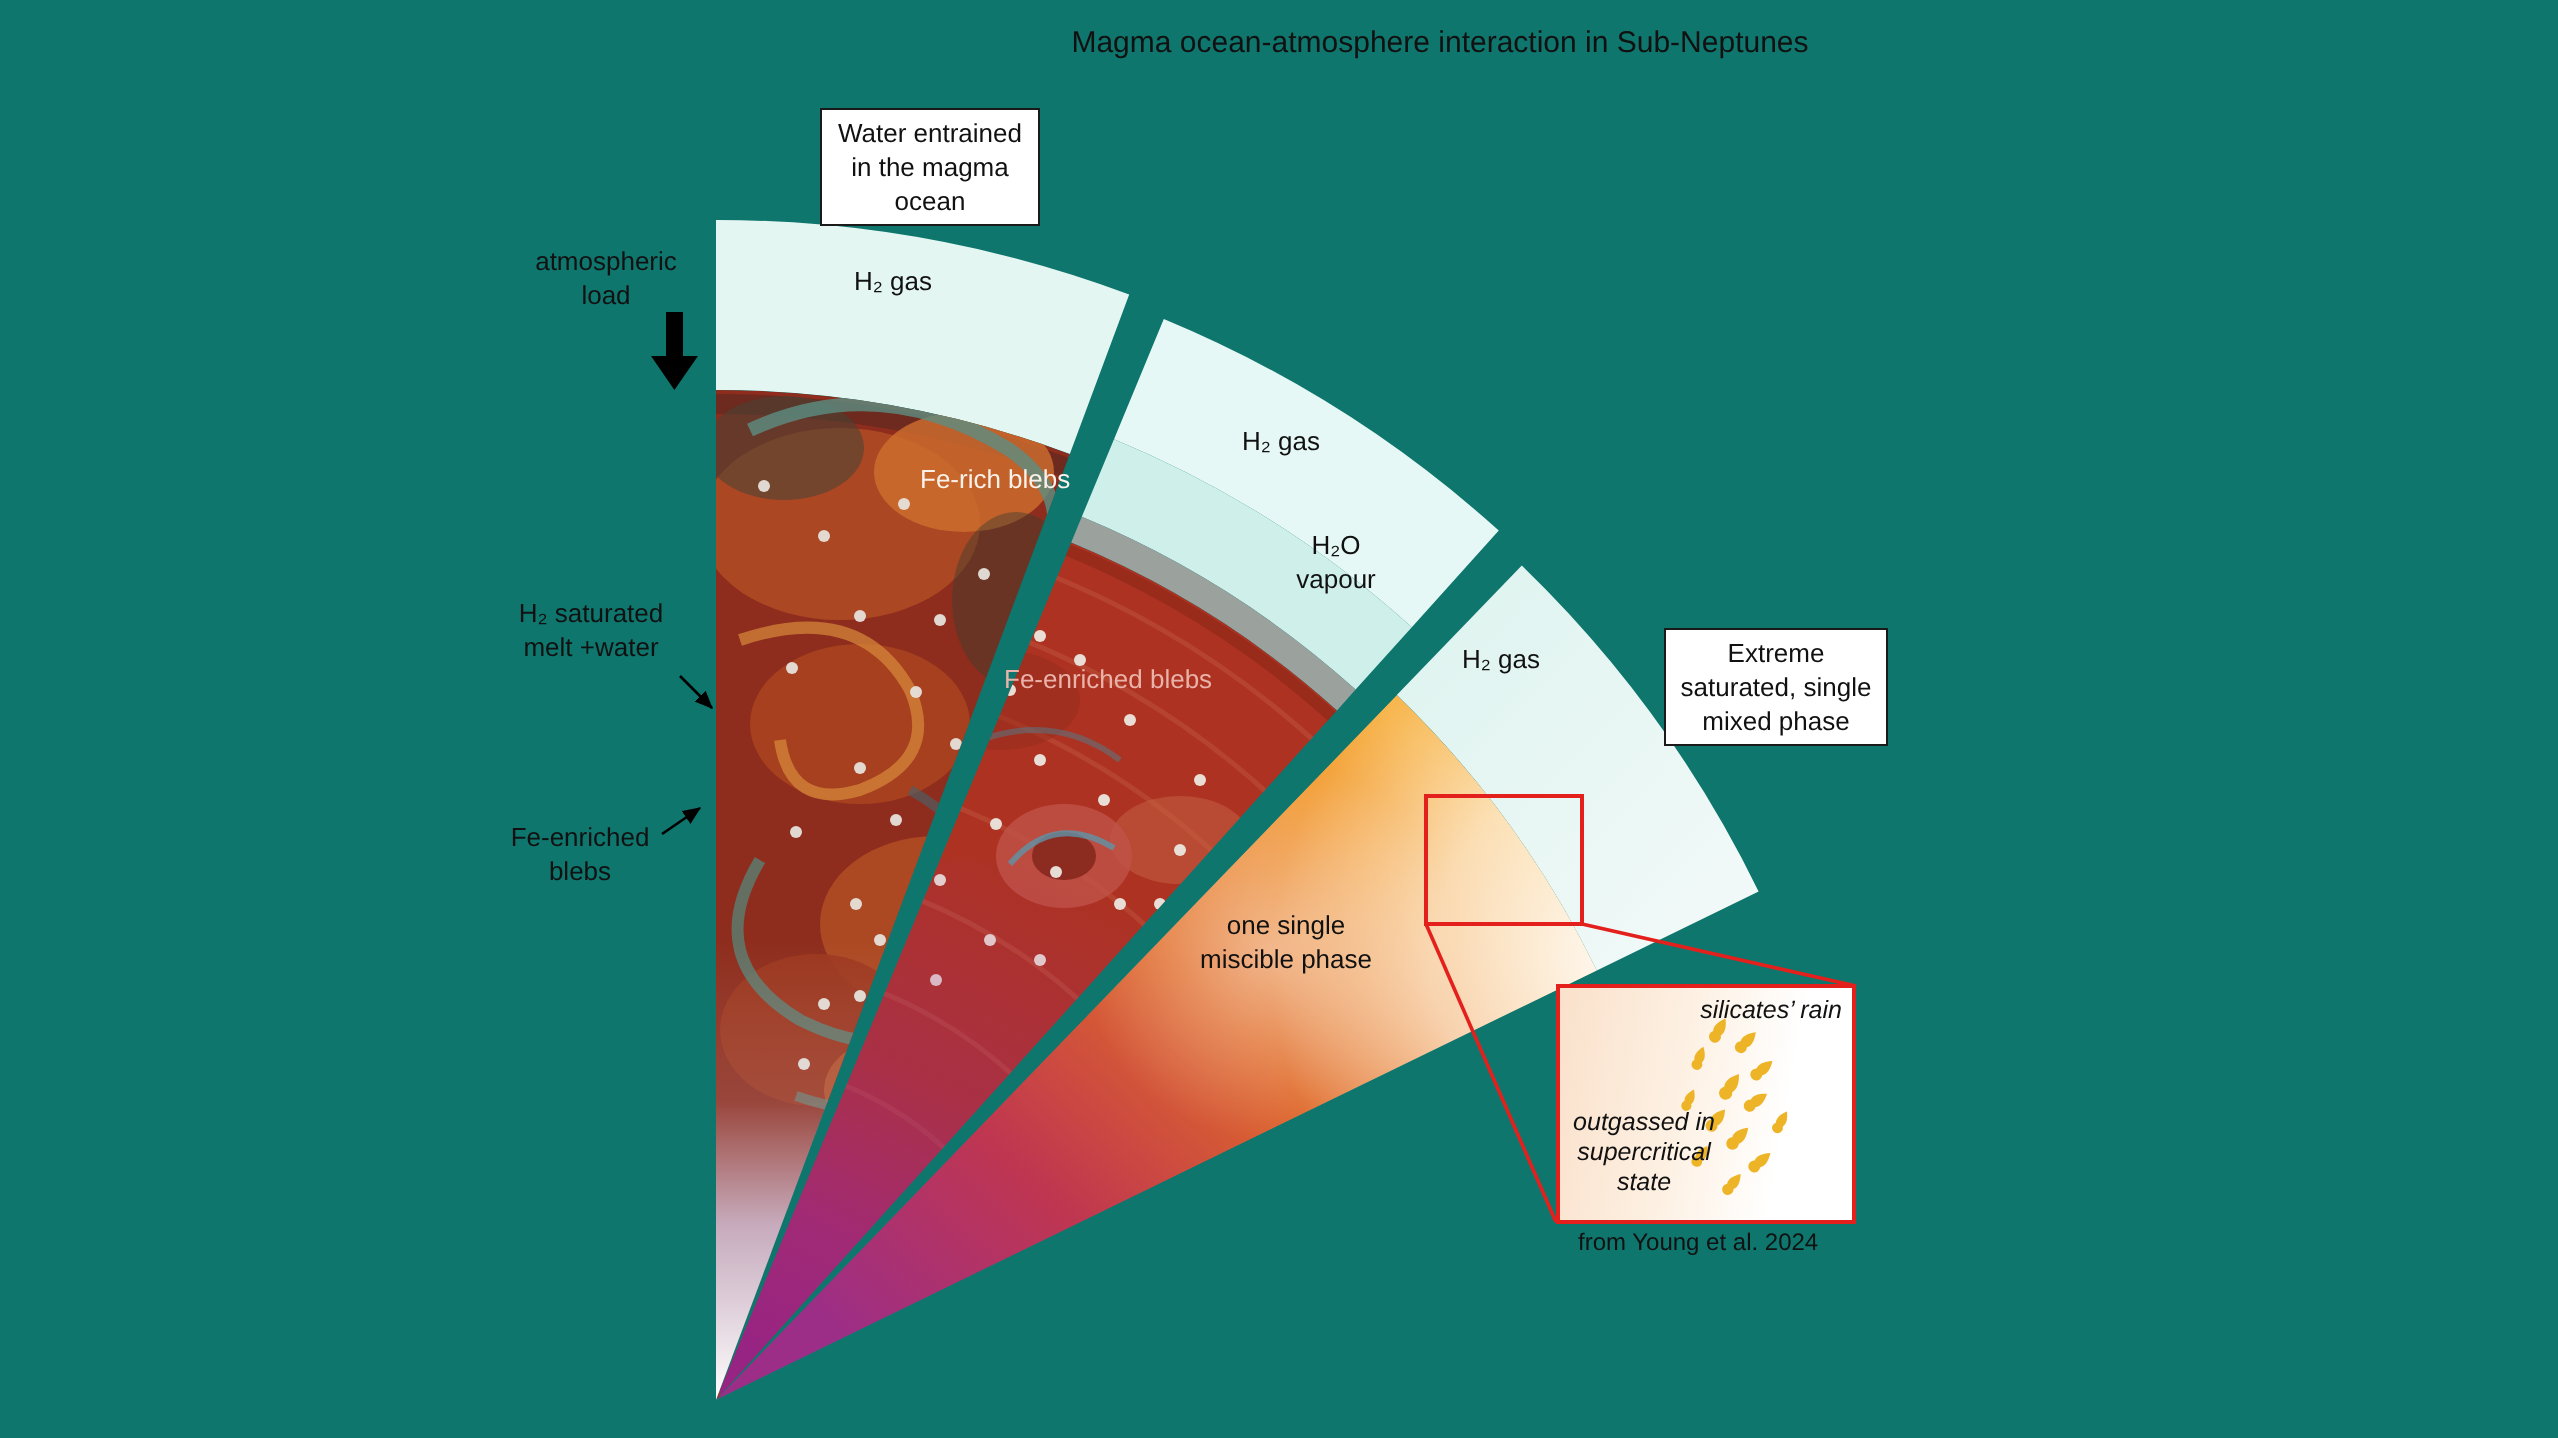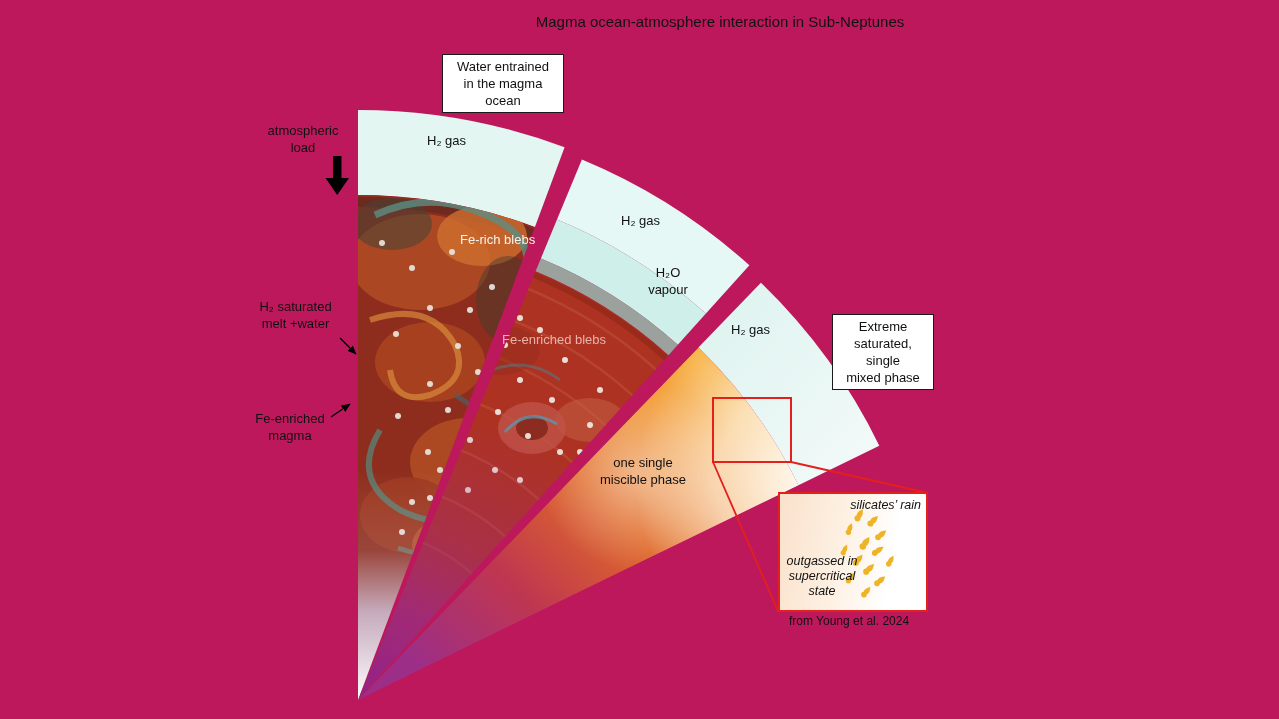--- a/index.html
+++ b/index.html
@@ -1,16 +1,16 @@
 <!DOCTYPE html>
 <html><head>
 <meta charset="utf-8">
 <style>
   html,body{margin:0;padding:0;background:#fff;}
-  .stage{position:relative;width:1279px;height:719px;background:#be185d;overflow:hidden;
+  .stage{position:relative;width:1279px;height:719px;background:#0f766e;overflow:hidden;
          font-family:"Liberation Sans", sans-serif;color:#111;}
   .stage svg.canvas{position:absolute;left:0;top:0;}
   .lbl{position:absolute;font-size:13px;line-height:17px;text-align:center;}
   .lbl1{position:absolute;font-size:13px;line-height:17px;white-space:nowrap;}
   .boxed{border:1px solid #1a1a1a;background:#fff;padding:3px 5px;box-sizing:border-box;}
   .title{font-size:15px;font-weight:normal;}
   .white-txt{color:#faf2ea;margin-left:36px;}
   .pink-txt{color:#eab3a9;}
   .inset{position:absolute;left:778px;top:492px;width:150px;height:120px;box-sizing:border-box;
          border:2px solid #e3201b;background:linear-gradient(100deg,#fae1cb 0%,#fdf0e2 40%,#ffffff 75%);font-style:italic;}
@@ -173,42 +173,42 @@
     <line x1="340" y1="338" x2="356" y2="354" stroke="#000" stroke-width="1.3" marker-end="url(#ah)"></line>
     <line x1="331" y1="417" x2="350" y2="404" stroke="#000" stroke-width="1.3" marker-end="url(#ah)"></line>
 
     <rect x="713" y="398" width="78" height="64" fill="none" stroke="#e3201b" stroke-width="2"></rect>
     <line x1="713" y1="462" x2="778" y2="611" stroke="#e3201b" stroke-width="1.8"></line>
     <line x1="791" y1="462" x2="928" y2="493" stroke="#e3201b" stroke-width="1.8"></line>
   </svg>
 
   <div class="lbl title" style="left:480px;top:13px;width:480px;">Magma ocean-atmosphere interaction in Sub-Neptunes</div>
 
-  <div class="lbl boxed" style="left:410px;top:54px;width:122px;margin-left:32px;">
+  <div class="lbl boxed" style="left:410px;top:54px;width:110px;">
     <div>Water entrained</div>
     <div>in the magma</div>
     <div>ocean</div>
   </div>
-  <div class="lbl boxed" style="left:832px;top:314px;width:102px;">
+  <div class="lbl boxed" style="left:832px;top:314px;width:112px;">
     <div>Extreme</div>
     <div>saturated, single</div>
     <div>mixed phase</div>
   </div>
 
   <div class="lbl" style="left:256px;top:122px;width:94px;">
     <div>atmospheric</div>
     <div>load</div>
   </div>
   <div class="lbl" style="left:248px;top:298px;width:95px;">
     <div>H₂ saturated</div>
     <div>melt +water</div>
   </div>
   <div class="lbl" style="left:250px;top:410px;width:80px;">
     <div>Fe-enriched</div>
-    <div>magma</div>
+    <div>blebs</div>
   </div>
 
   <div class="lbl1" style="left:427px;top:132px;">H₂ gas</div>
   <div class="lbl1 white-txt" style="left:424px;top:231px;">Fe-rich blebs</div>
   <div class="lbl1" style="left:621px;top:212px;">H₂ gas</div>
   <div class="lbl" style="left:639px;top:264px;width:58px;">
     <div>H₂O</div>
     <div>vapour</div>
   </div>
   <div class="lbl1 pink-txt" style="left:502px;top:331px;">Fe-enriched blebs</div>

